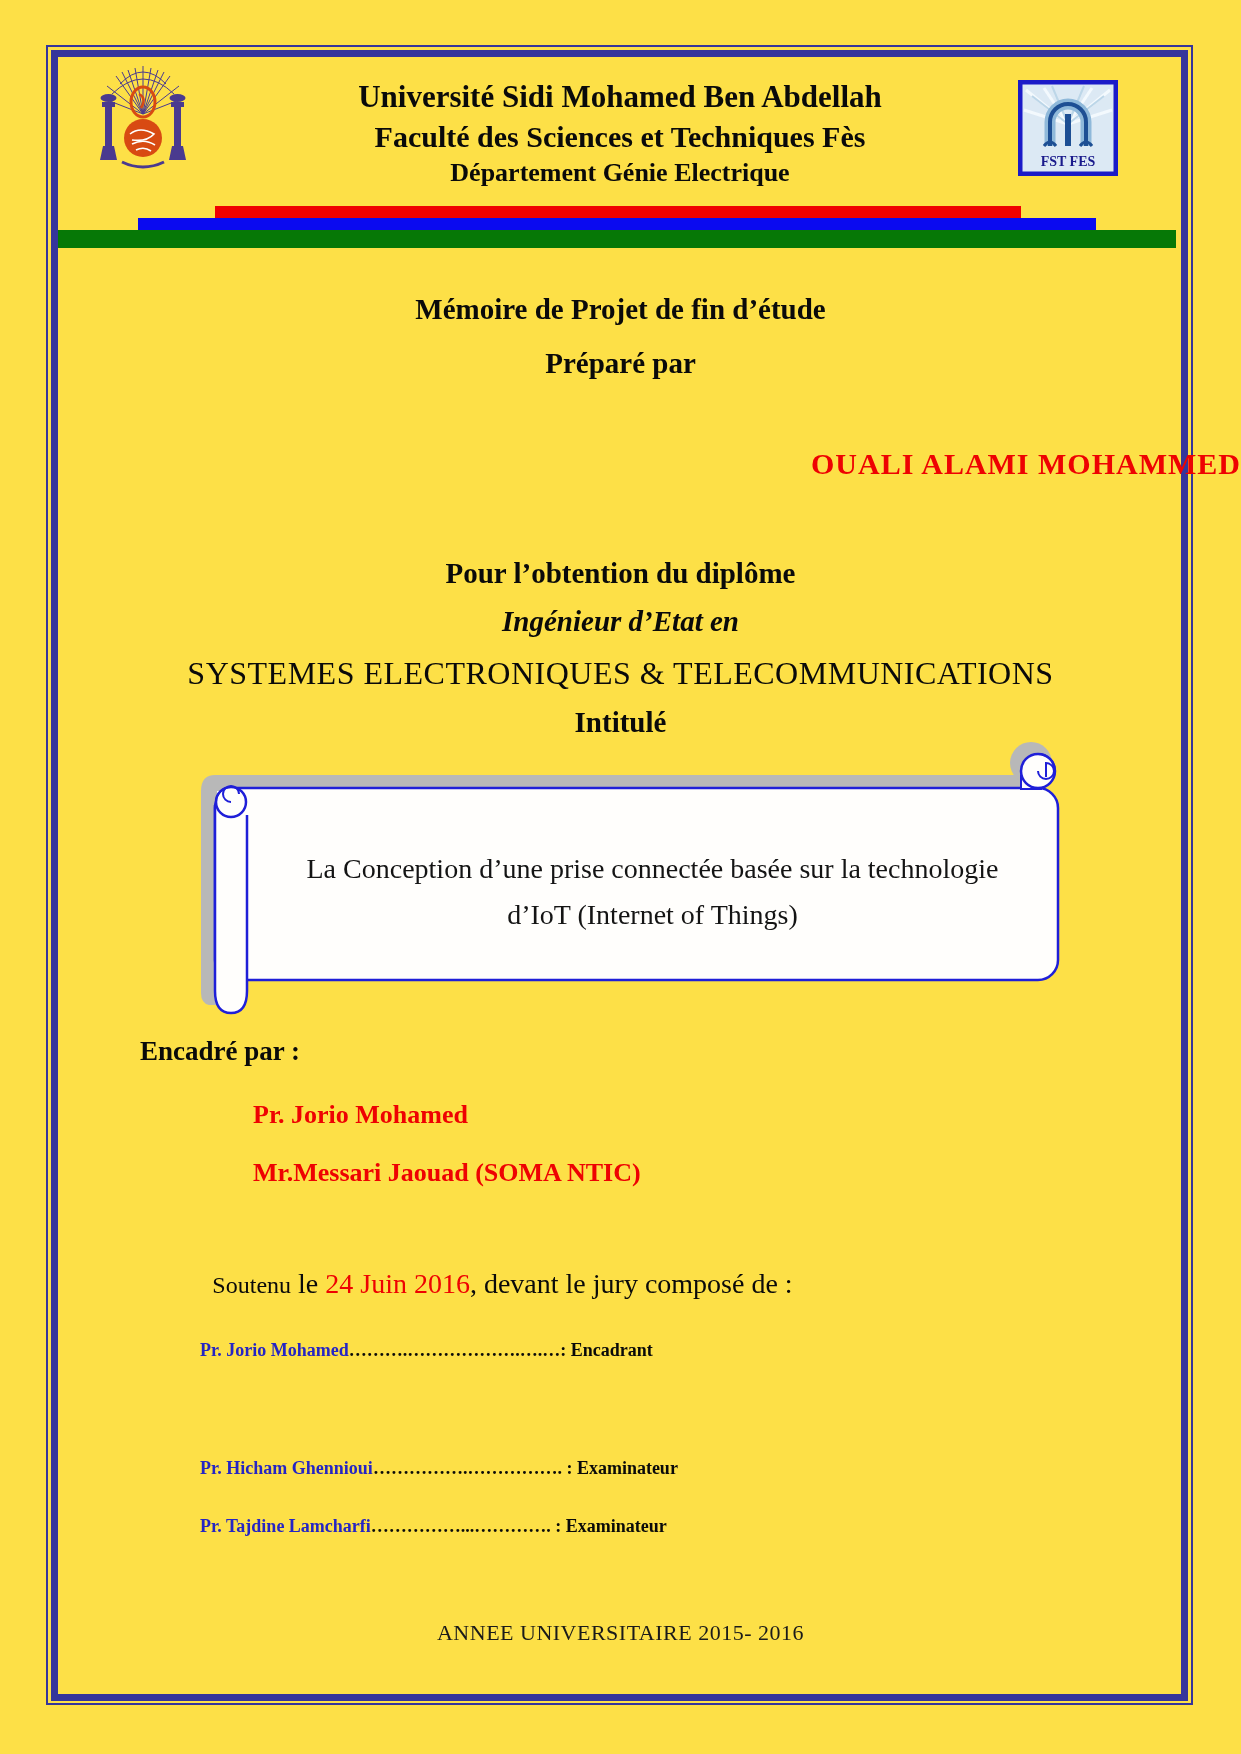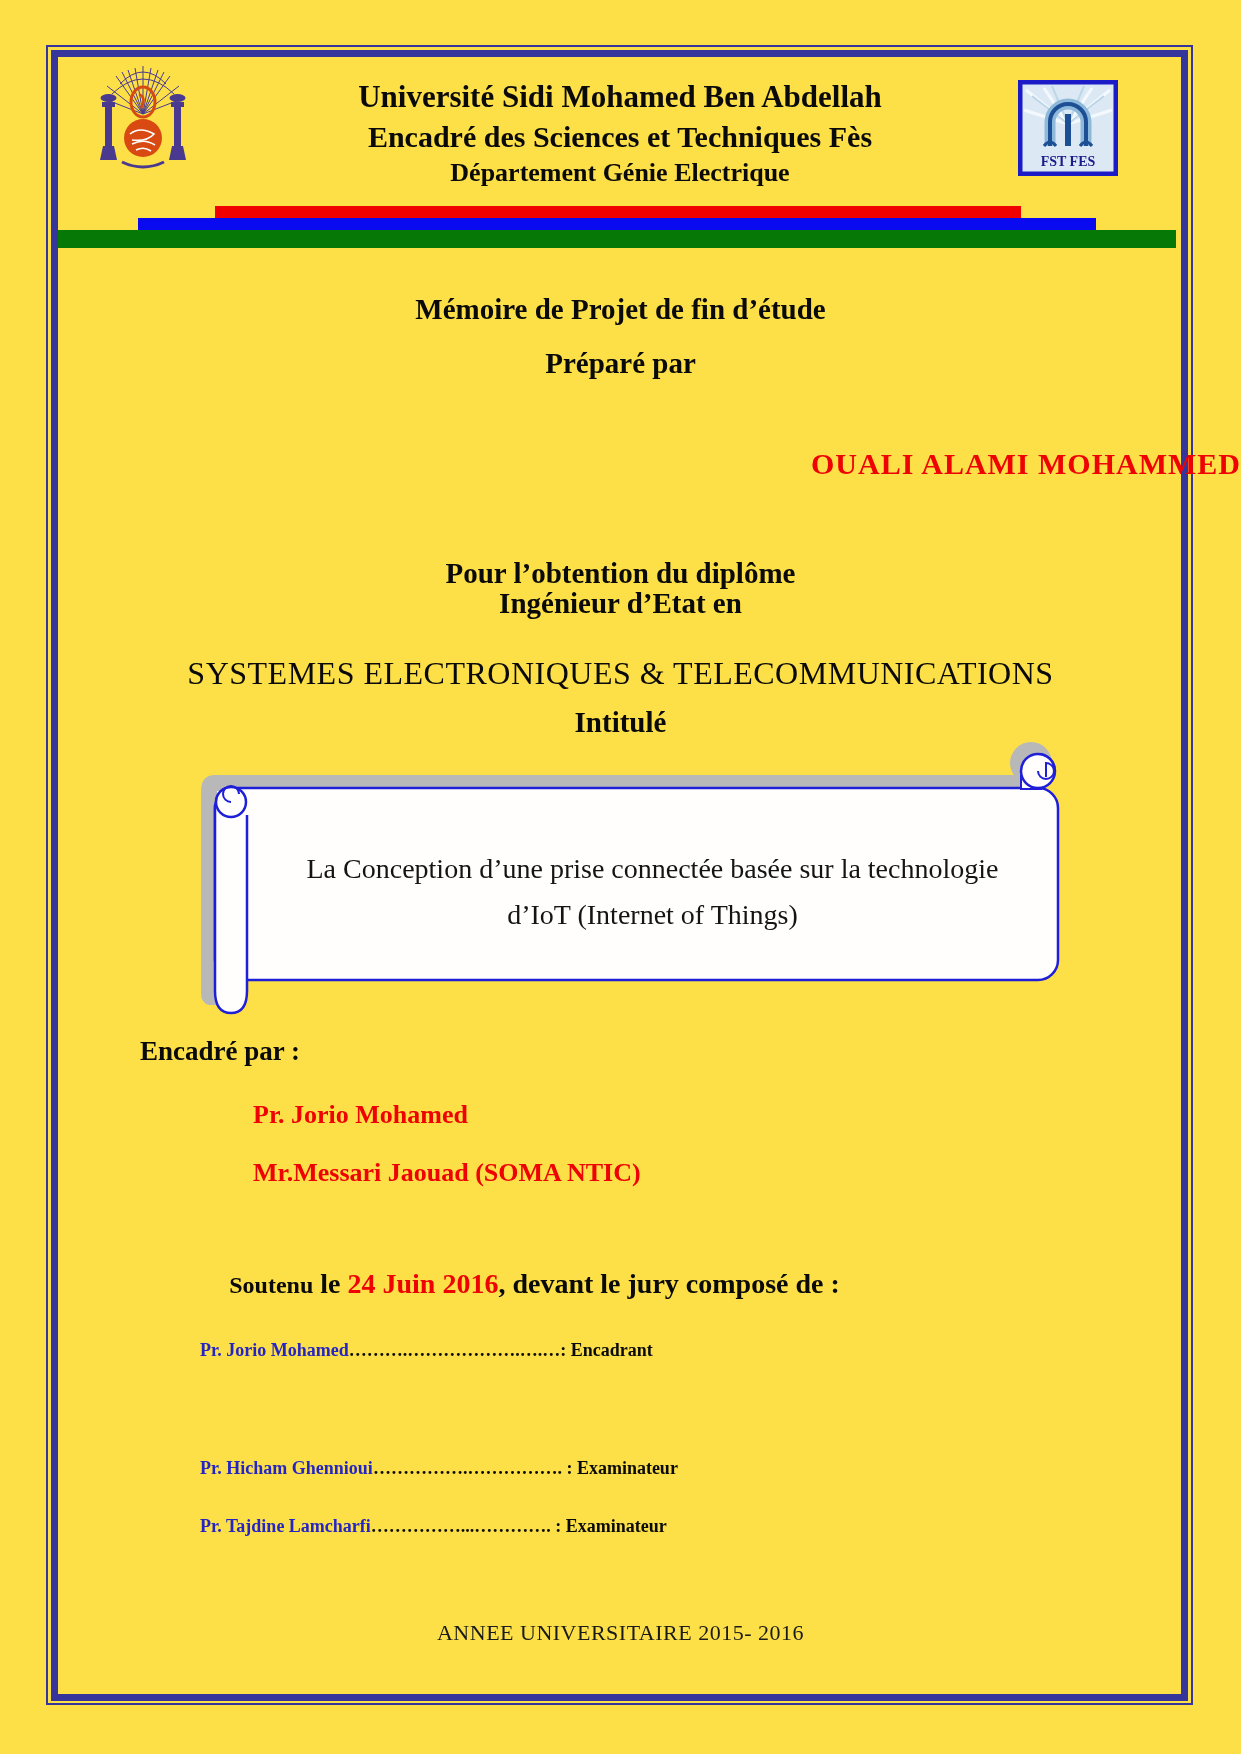--- a/index.html
+++ b/index.html
@@ -21,21 +21,21 @@
   .bar{position:absolute;}
   .red{color:#ee0202;text-align:right;}
   .blue-name{color:#2525c4;}
   .title-29{font-size:29px;font-weight:bold;}
   .title-26{font-size:32px;font-weight:normal;letter-spacing:0.5px;}
   .scroll-text{position:absolute;left:247px;top:846px;width:811px;text-align:center;
     font-size:28px;line-height:46px;color:#141414;}
   .encadre{position:absolute;left:140px;top:1036px;font-size:27px;font-weight:bold;}
   .supervisor{position:absolute;left:253px;font-size:26px;font-weight:bold;color:#ee0202;}
   .soutenu{position:absolute;left:0;width:1005px;top:1268px;text-align:center;
-    font-size:28px;font-weight:bold;padding-left:32px;}
+    font-size:28px;font-weight:normal;}
   .soutenu .small{font-size:24px;}
   .jury-row{position:absolute;left:200px;font-size:18px;font-weight:bold;white-space:nowrap;}
   .footer{position:absolute;left:0;width:1241px;top:1620px;text-align:center;
     font-size:22px;color:#1a1a1a;letter-spacing:0.5px;}
 </style>
 </head>
 <body>
 
 <div class="page">
 
@@ -78,21 +78,21 @@
     <g stroke="#fff" stroke-width="1.6" fill="none">
       <path d="M38 76 Q48 68 62 76 Q55 84 40 82"></path>
       <path d="M40 86 Q52 80 63 87"></path>
       <path d="M44 92 Q52 88 59 93"></path>
     </g>
     <path d="M30 104 Q51 114 72 104" stroke="#4a3a8f" stroke-width="3" fill="none"></path>
   </svg>
 
   <div class="hdr-block">
     <div class="hdr-l1">Université Sidi Mohamed Ben Abdellah</div>
-    <div class="hdr-l2">Encadré des Sciences et Techniques Fès</div>
+    <div class="hdr-l2">Faculté des Sciences et Techniques Fès</div>
     <div class="hdr-l3">Département Génie Electrique</div>
   </div>
 
   <svg class="abs" style="left:1018px;top:80px;" width="100" height="96" viewBox="0 0 100 96">
     <rect x="2" y="2" width="96" height="92" fill="#dcE9f4" stroke="#1b1bc8" stroke-width="5"></rect>
     <g stroke="#f6fbff" stroke-width="3" fill="none" opacity="0.9">
       <path d="M50 44 L8 10"></path>
         <path d="M50 44 L26 8"></path>
         <path d="M50 44 L74 8"></path>
         <path d="M50 44 L92 10"></path>
@@ -114,21 +114,21 @@
   </svg>
 
   <div class="bar" style="left:215px;top:206px;width:806px;height:13px;background:#f00000;"></div>
   <div class="bar" style="left:138px;top:218px;width:958px;height:13px;background:#0a0af0;"></div>
   <div class="bar" style="left:58px;top:230px;width:1118px;height:18px;background:#067806;"></div>
 
   <div class="abs ctr title-29" style="top:293px;">Mémoire de Projet de fin d’étude</div>
   <div class="abs ctr title-29" style="top:347px;">Préparé par</div>
   <div class="abs ctr title-29 red" style="top:447px;font-size:30px;letter-spacing:1px;">OUALI ALAMI MOHAMMED</div>
   <div class="abs ctr title-29" style="top:557px;">Pour l’obtention du diplôme</div>
-  <div class="abs ctr title-29" style="top:587px;">Ingénieur d’Etat en</div>
+  <div class="abs ctr title-29" style="top:605px;font-style:italic;">Ingénieur d’Etat en</div>
   <div class="abs ctr title-26" style="top:655px;">SYSTEMES ELECTRONIQUES &amp; TELECOMMUNICATIONS</div>
   <div class="abs ctr title-29" style="top:706px;">Intitulé</div>
 
   <svg class="abs" style="left:175px;top:735px;" width="900" height="290" viewBox="0 0 900 290">
 
     <path d="M40 40 Q26 40 26 56 L26 258 Q26 268 34 270 L46 270 L46 55 L848 55 L848 40 Z" fill="#b8b8b8"></path>
     <circle cx="856" cy="28" r="21" fill="#b8b8b8"></circle>
 
     <rect x="40" y="53" width="843" height="192" rx="20" fill="#fffefc" stroke="#1f1fd8" stroke-width="2.5"></rect>
 

